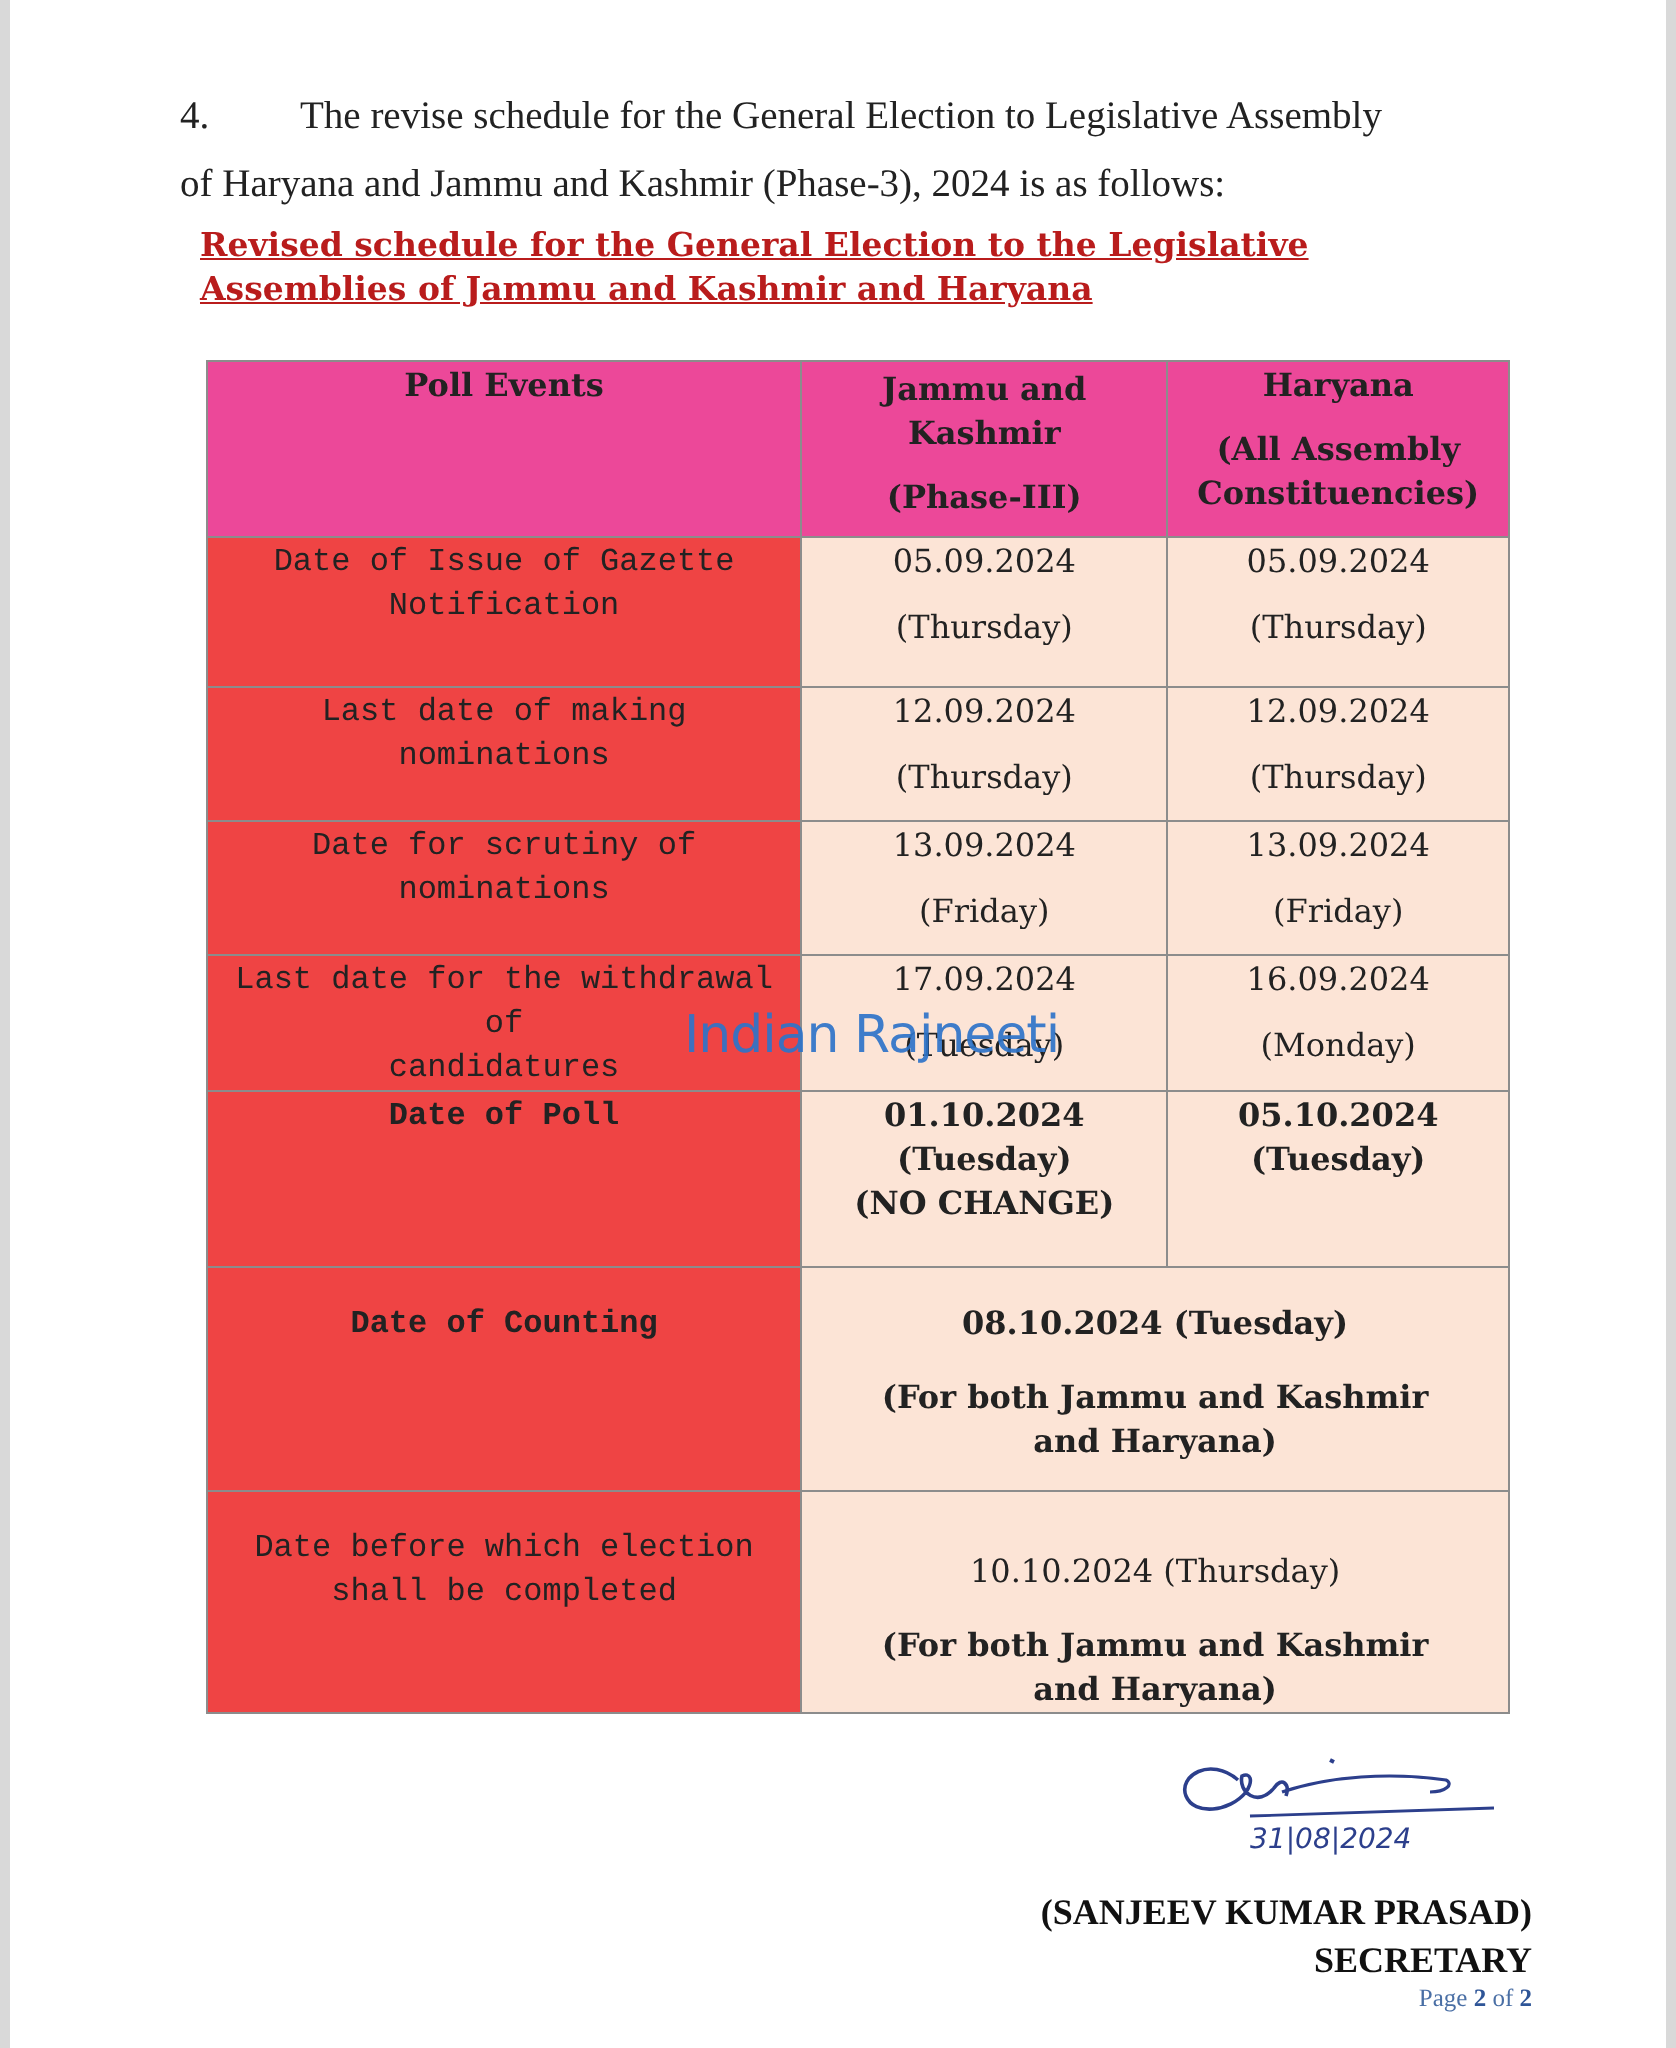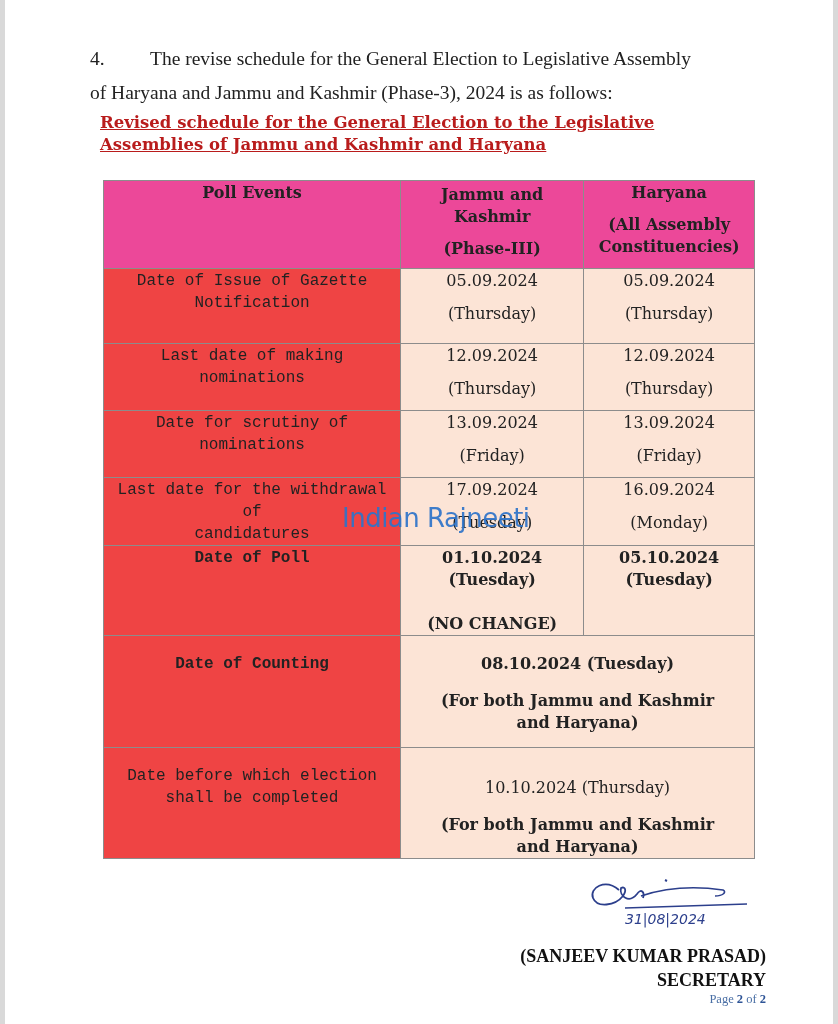--- a/index.html
+++ b/index.html
@@ -164,21 +164,21 @@
     </td>
   </tr>
 
   <tr style="height:88px">
     <td class="white b">
       <span class="ln" style="margin-top:1px">Date of Poll</span>
     </td>
     <td class="peach b">
       <span class="ln" style="margin-top:1px">01.10.2024</span>
       <span class="ln">(Tuesday)</span>
-      <span class="ln" style="margin-top:22px">(NO CHANGE)</span>
+      <span class="ln" style="margin-top:0">(NO CHANGE)</span>
     </td>
     <td class="peach b">
       <span class="ln" style="margin-top:1px">05.10.2024</span>
       <span class="ln">(Tuesday)</span>
     </td>
   </tr>
 
   <tr style="height:112px">
     <td class="white b">
       <span class="ln" style="margin-top:17px">Date of Counting</span>

